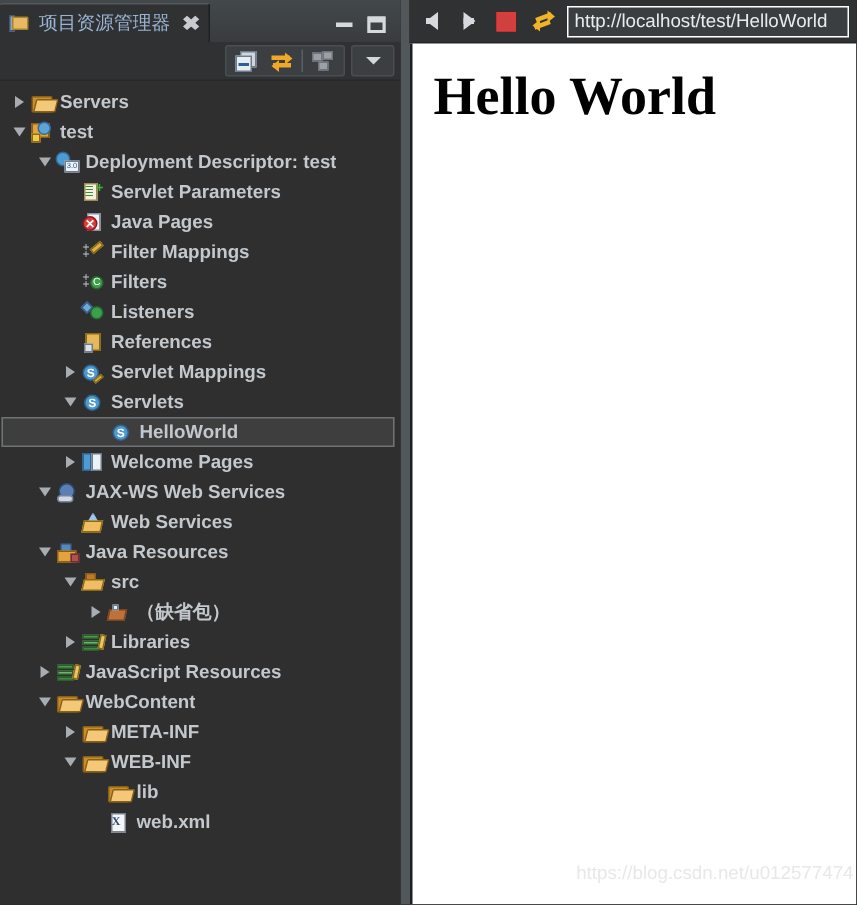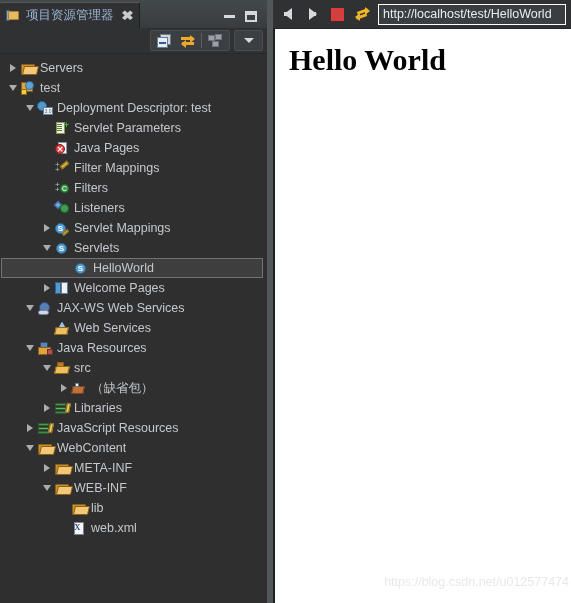--- a/index.html
+++ b/index.html
@@ -150,21 +150,21 @@
     border-top: 4px solid transparent; border-bottom: 4px solid transparent;
     border-left: 6px solid #a8adb2;
   }
   .twisty.expanded::before {
     content: ''; width: 0; height: 0;
     border-left: 4px solid transparent; border-right: 4px solid transparent;
     border-top: 6px solid #a8adb2;
   }
   .ico { width: 18px; flex: none; display: flex; align-items: center;
          justify-content: center; margin-right: 3px; }
-  .lbl { overflow: hidden; }
+  .lbl { overflow: hidden; font-weight: bold; }
   .i-folder-open { width: 15px; height: 11px; position: relative; }
   .i-folder-open::before {
     content:''; position:absolute; left:0; top:1px; width: 12px; height: 9px;
     background: #c98f2c; border: 1px solid #8a6018; border-radius: 1px;
   }
   .i-folder-open::after {
     content:''; position:absolute; left:2px; top:3px; width: 13px; height: 7px;
     background: #f3c878; border: 1px solid #8a6018;
     transform: skewX(-14deg); border-radius: 1px;
   }
@@ -437,21 +437,21 @@
     font-size: 12.5px; padding: 0 4px; line-height: 19px;
     white-space: nowrap; overflow: hidden;
   }
   .page {
     flex: 1; background: #ffffff; position: relative;
     border-left: 2px solid #1d1f21;
     overflow: hidden;
   }
   .page h1 {
     font-family: "Liberation Serif", serif;
-    font-size: 30px; font-weight: bold; color: #000;
+    font-size: 36px; font-weight: bold; color: #000;
     padding: 14px 0 0 14px;
   }
   .watermark {
     position: absolute; right: 2px; bottom: 14px;
     color: #e8e8e8; font-size: 12.5px;
     font-family: "Liberation Sans", sans-serif;
     white-space: nowrap;
   }
 </style>
 </head>
@@ -591,20 +591,31 @@
         <div class="row">
           <span style="flex: 0 0 auto; width: 40px;"></span>
           <span class="twisty "></span>
           <span class="ico">
             <span class="i-listener">
               <span class="d"></span>
               <span class="g"></span>
             </span>
           </span>
           <span class="lbl">Listeners</span>
+        </div>
+        <div class="row">
+          <span style="flex: 0 0 auto; width: 40px;"></span>
+          <span class="twisty "></span>
+          <span class="ico">
+            <span class="i-ref">
+              <span class="sheet"></span>
+              <span class="box"></span>
+            </span>
+          </span>
+          <span class="lbl">References</span>
         </div>
         <div class="row">
           <span style="flex: 0 0 auto; width: 40px;"></span>
           <span class="twisty collapsed"></span>
           <span class="ico">
             <span class="i-smap">
               <span class="s">S</span>
               <span class="pen"></span>
             </span>
           </span>

